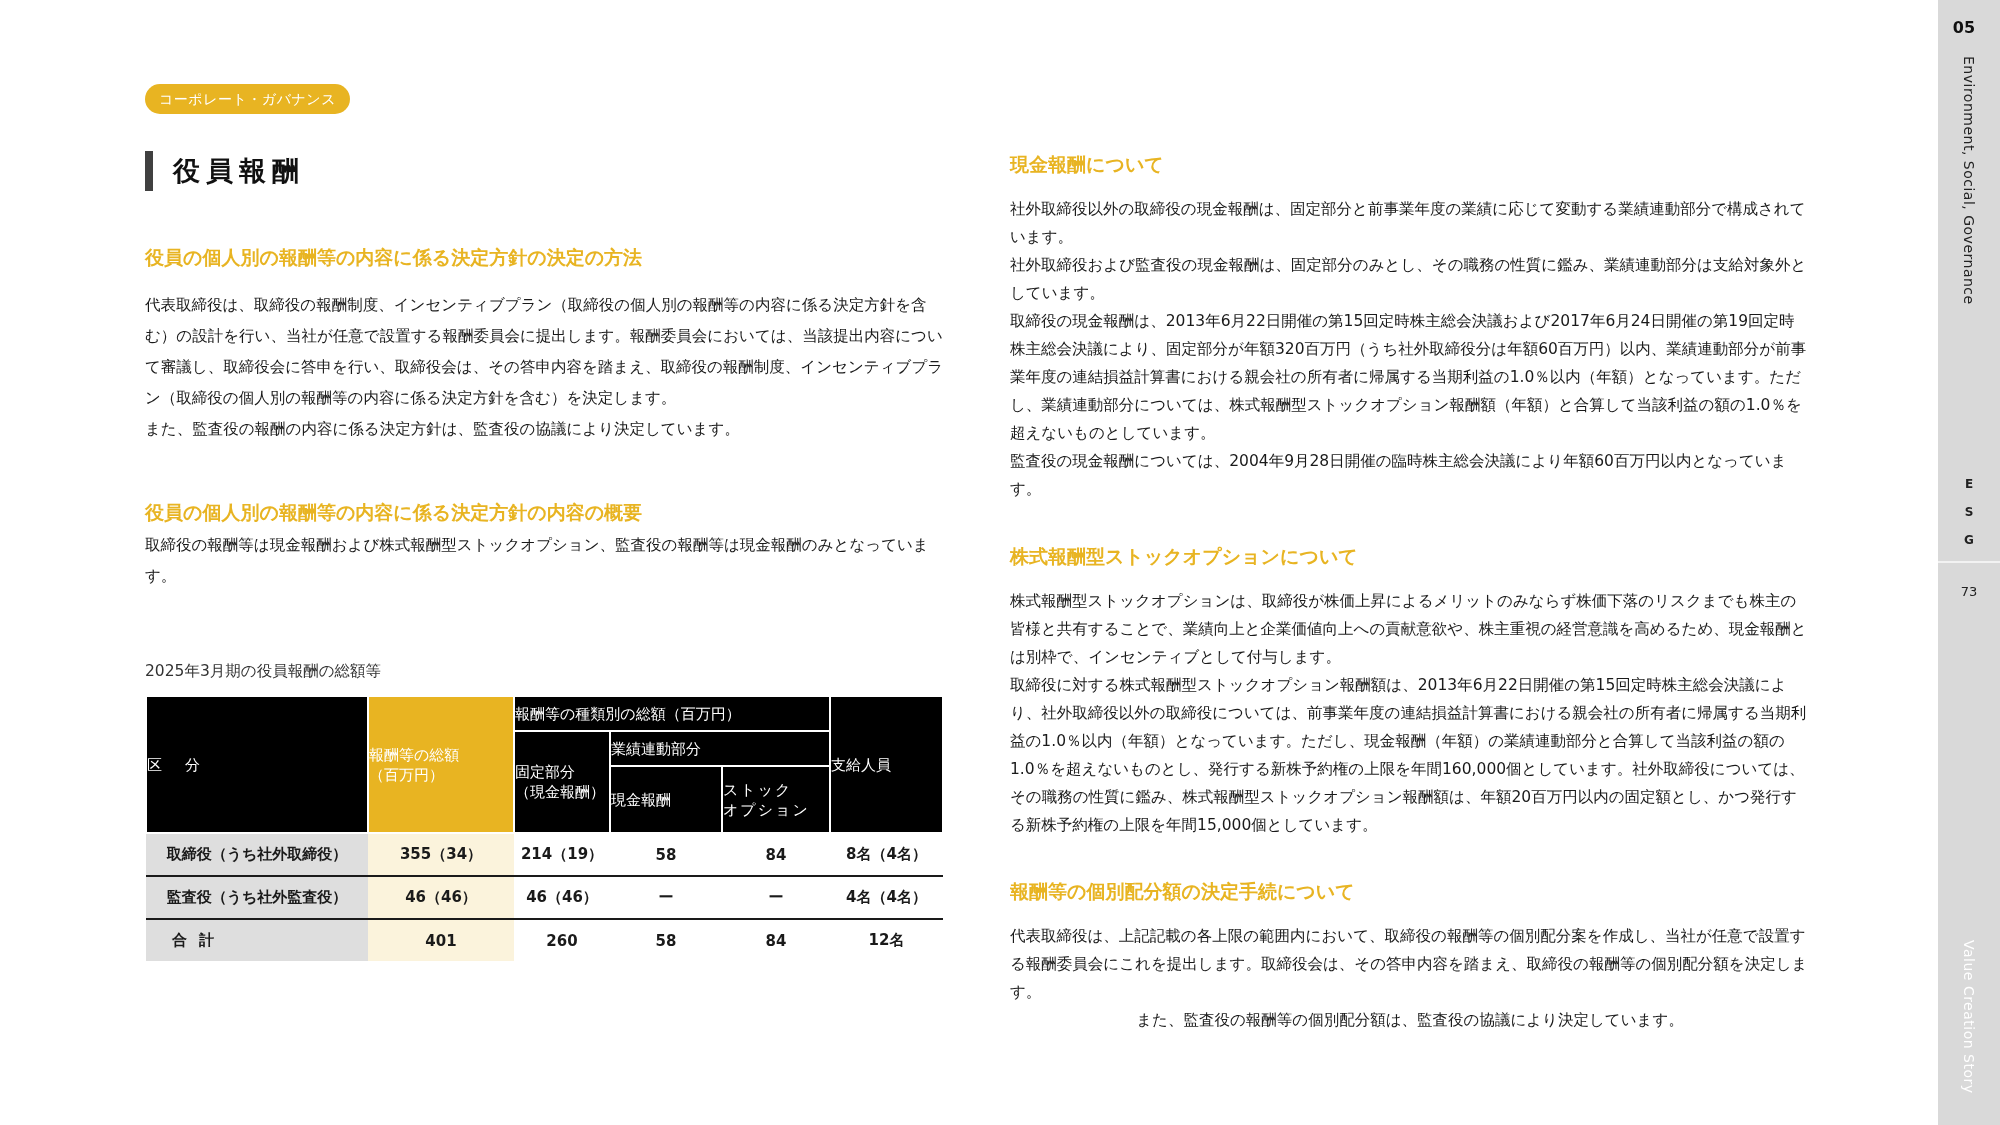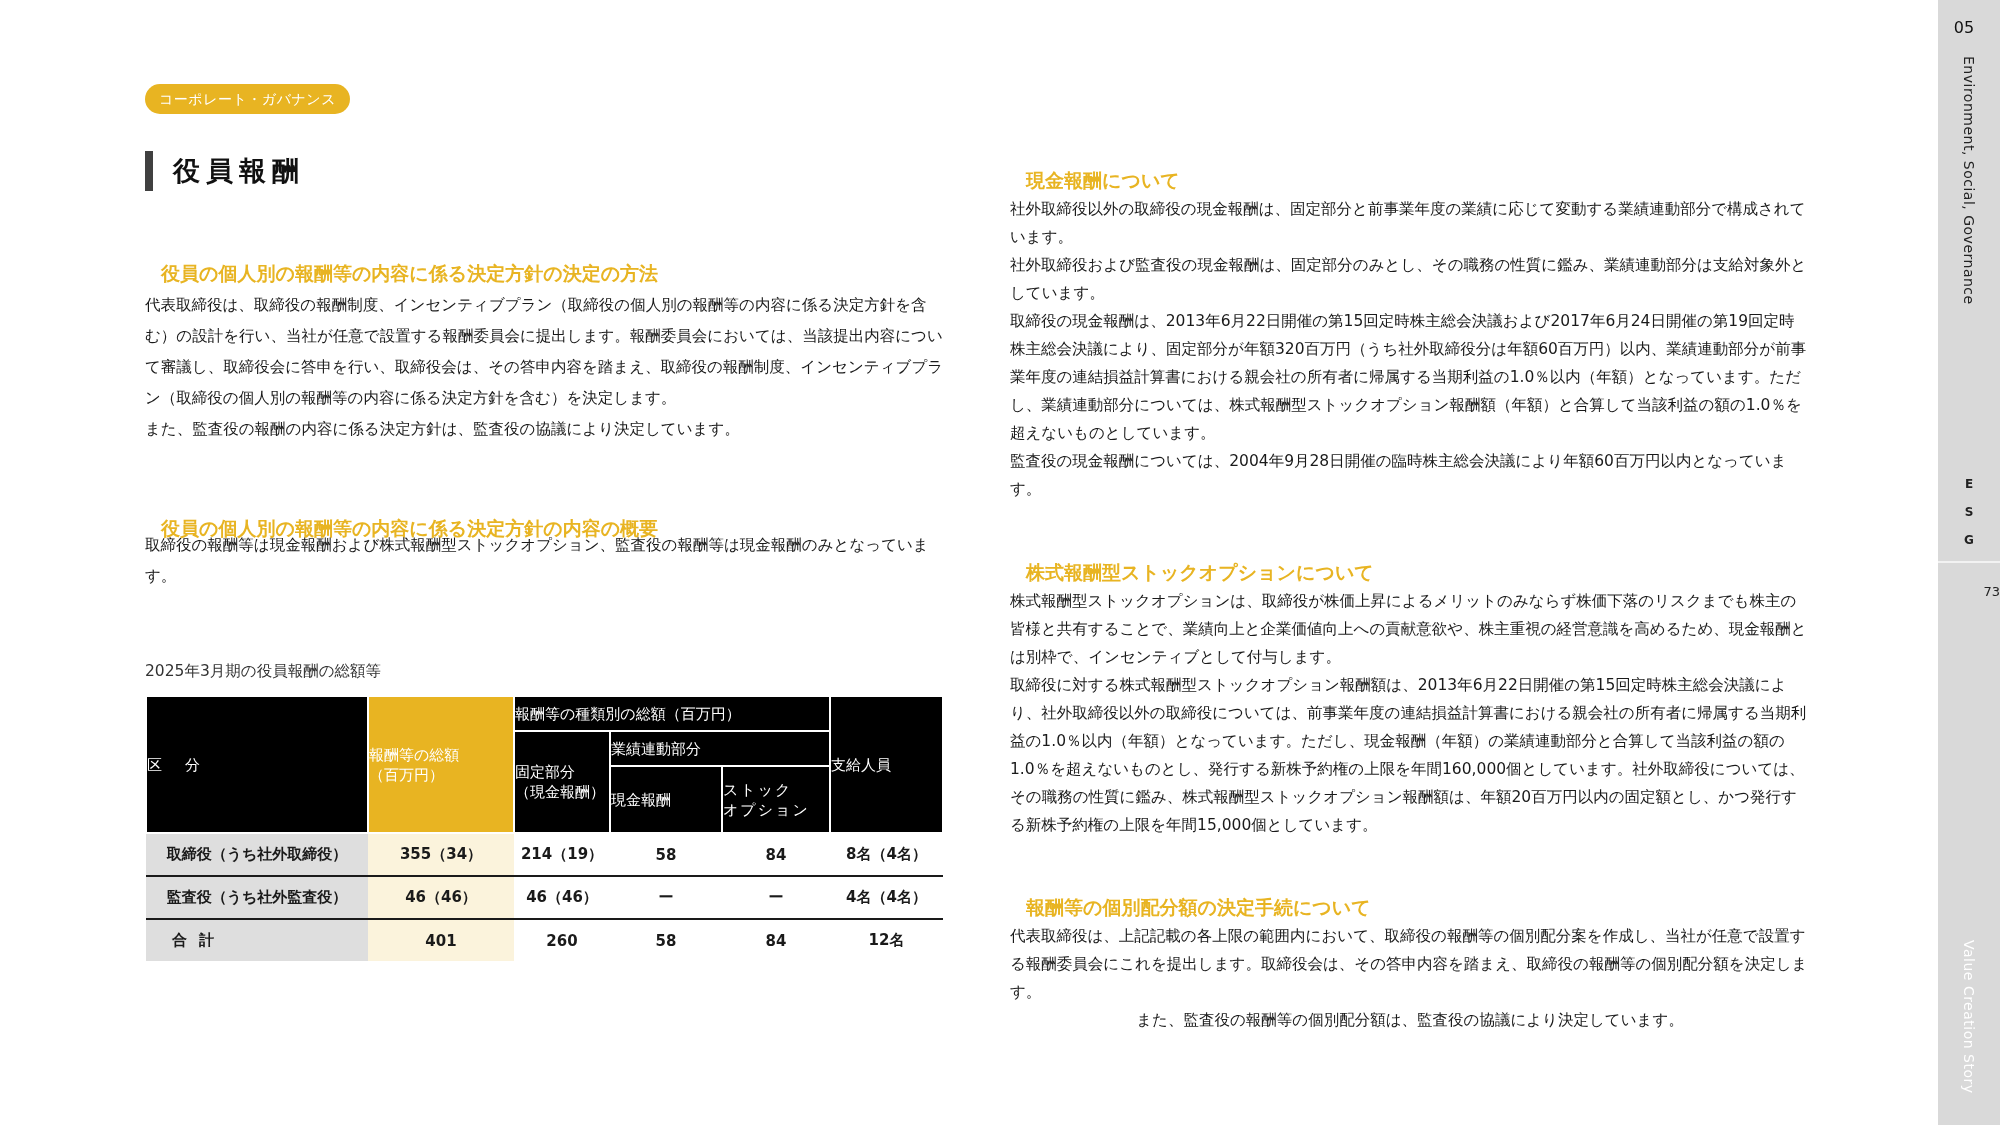--- a/index.html
+++ b/index.html
@@ -12,21 +12,21 @@
     position: absolute; left: 145px; top: 84px; height: 30px; padding: 0 14px;
     background: #e8b422; color: #fff; border-radius: 16px;
     font-size: 14px; line-height: 30px; letter-spacing: 0.5px;
   }
   .page-title {
     position: absolute; left: 145px; top: 151px; height: 40px;
     border-left: 8px solid #404040; padding-left: 20px;
     font-size: 27px; font-weight: bold; line-height: 40px; letter-spacing: 6px; color: #111;
   }
   .sec-heading {
-    position: absolute; color: #e8b422; font-size: 19px; font-weight: bold; margin: 16px;
+    position: absolute; color: #e8b422; font-size: 19px; font-weight: bold; margin: 0;
   }
   .para {
     position: absolute; font-size: 15.5px; line-height: 31px; margin: 0; color: #1a1a1a;
   }
   .para-r { font-size: 15.5px; line-height: 28px; }
   .table-caption { position: absolute; left: 145px; top: 661px; font-size: 15.5px; color: #333; }
 
   table.comp {
     position: absolute; left: 145px; top: 695px; width: 797px;
     border-collapse: collapse; table-layout: fixed;
@@ -47,28 +47,28 @@
   table.comp td.hlc { background: #fbf3dc; }
 
   .footnote {
     position: absolute; left: 145px; top: 978px; width: 800px;
     font-size: 11.5px; line-height: 19px; color: #444; margin: 0;
   }
 
   .sidebar {
     position: absolute; left: 1938px; top: 0; width: 62px; height: 1125px; background: #d9d9d9;
   }
-  .sb-num { position: absolute; top: 18px; width: 52px; text-align: center; font-size: 16px; font-weight: normal; color: #111; }
+  .sb-num { position: absolute; top: 18px; width: 52px; text-align: center; font-size: 16px; font-weight: bold; color: #111; }
   .sb-vert {
     position: absolute; writing-mode: vertical-rl; left: 50%; transform: translateX(-50%);
     font-size: 14px; color: #222; letter-spacing: 0.5px; white-space: nowrap;
   }
   .sb-esg { position: absolute; top: 470px; width: 62px; text-align: center; font-size: 12px; font-weight: bold; color: #222; line-height: 28px; }
   .sb-divider { position: absolute; top: 561px; left: 0; width: 62px; height: 2px; background: #f2f2f2; }
-  .sb-page { position: absolute; top: 584px; width: 62px; text-align: right; font-size: 13px; color: #222; }
+  .sb-page { position: absolute; top: 584px; width: 62px; text-align: center; font-size: 13px; color: #222; }
   .sb-value { color: #ffffff; font-size: 14px; top: 940px; }
 </style>
 </head>
 <body>
 
 <div class="tag">コーポレート・ガバナンス</div>
 <div class="page-title">役員報酬</div>
 
 <h2 class="sec-heading" style="left:145px; top:245px;">役員の個人別の報酬等の内容に係る決定方針の決定の方法</h2>
 <p class="para" style="left:145px; top:290px; width:800px;">代表取締役は、取締役の報酬制度、インセンティブプラン（取締役の個人別の報酬等の内容に係る決定方針を含む）の設計を行い、当社が任意で設置する報酬委員会に提出します。報酬委員会においては、当該提出内容について審議し、取締役会に答申を行い、取締役会は、その答申内容を踏まえ、取締役の報酬制度、インセンティブプラン（取締役の個人別の報酬等の内容に係る決定方針を含む）を決定します。</p>

